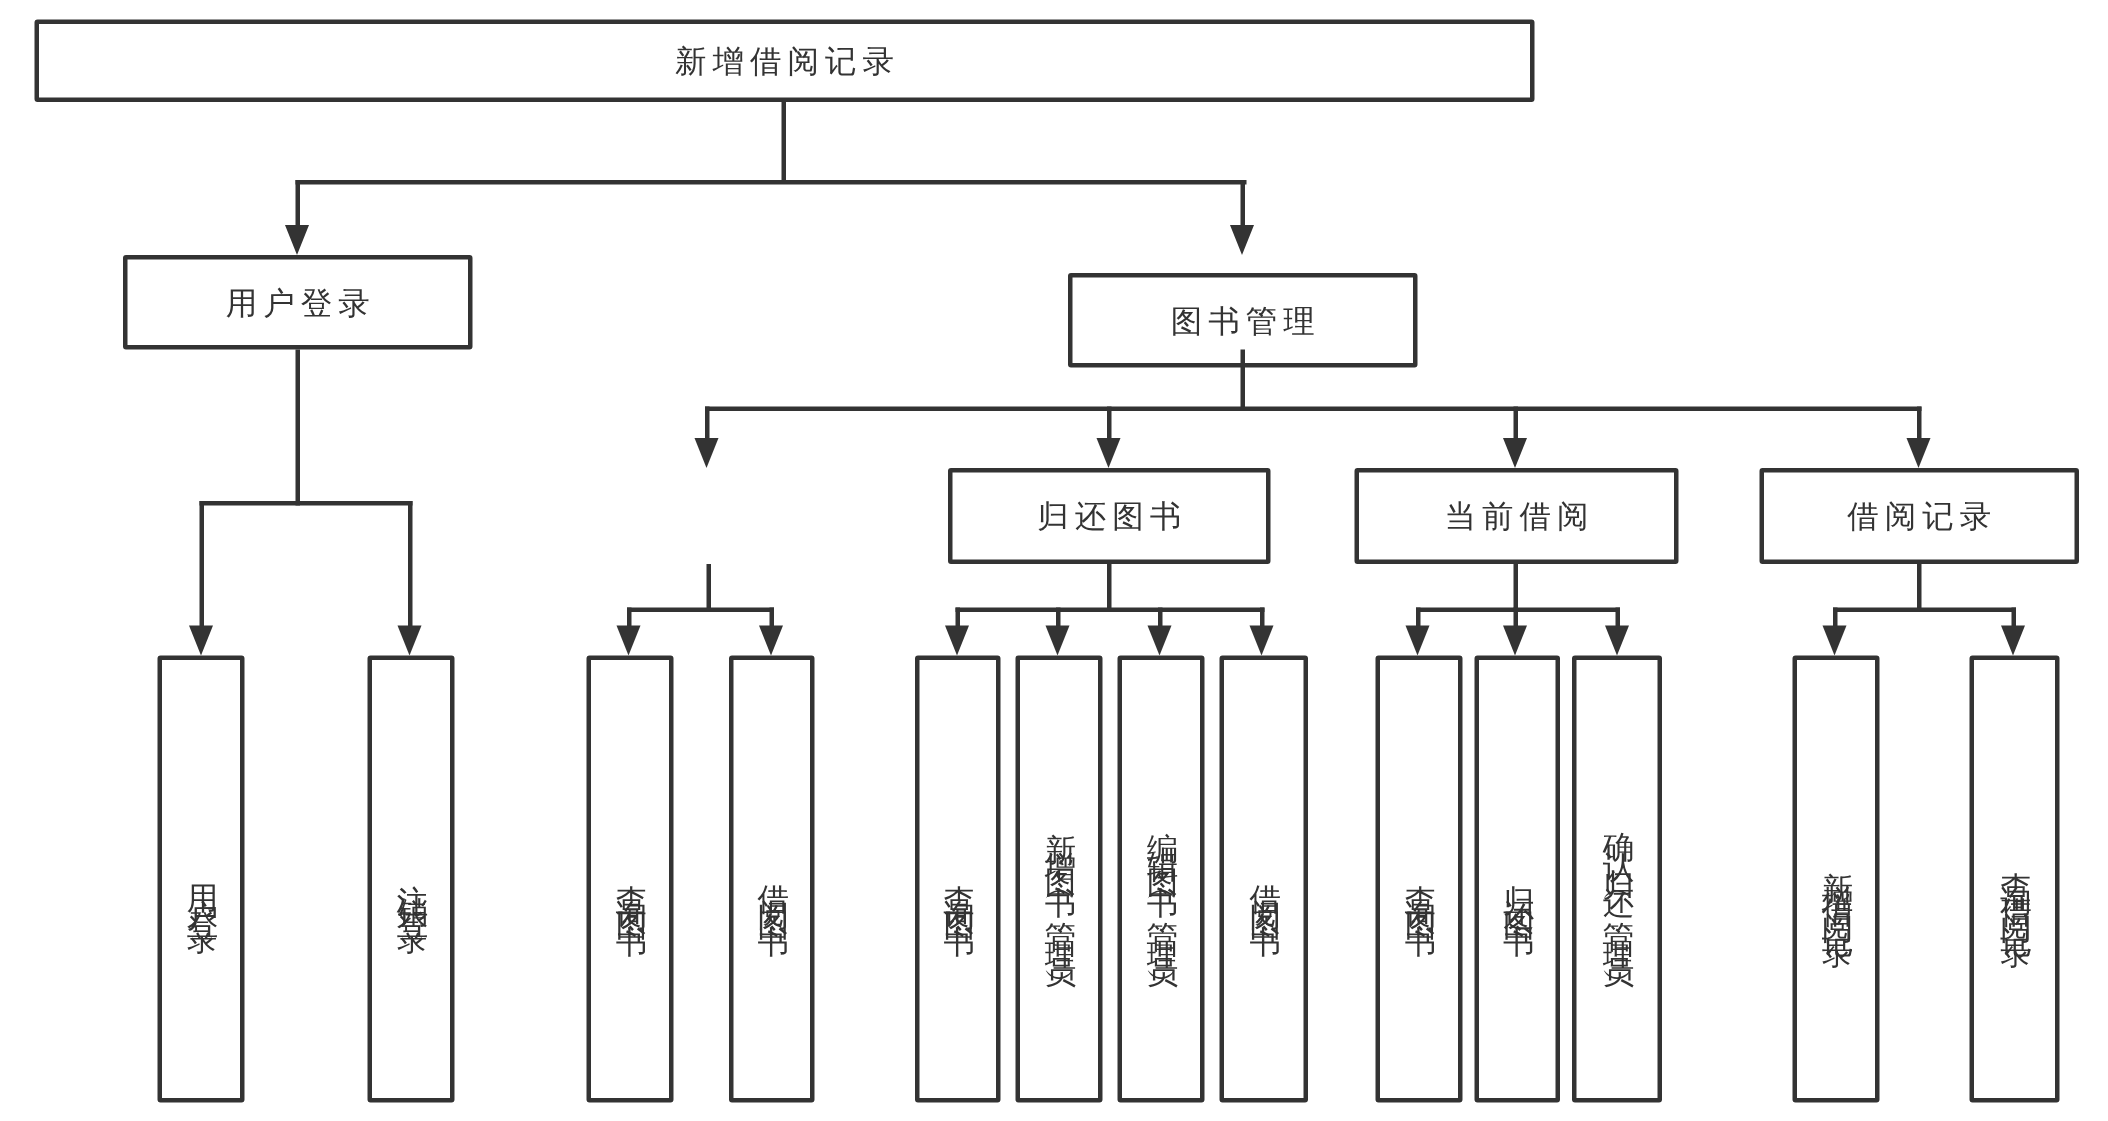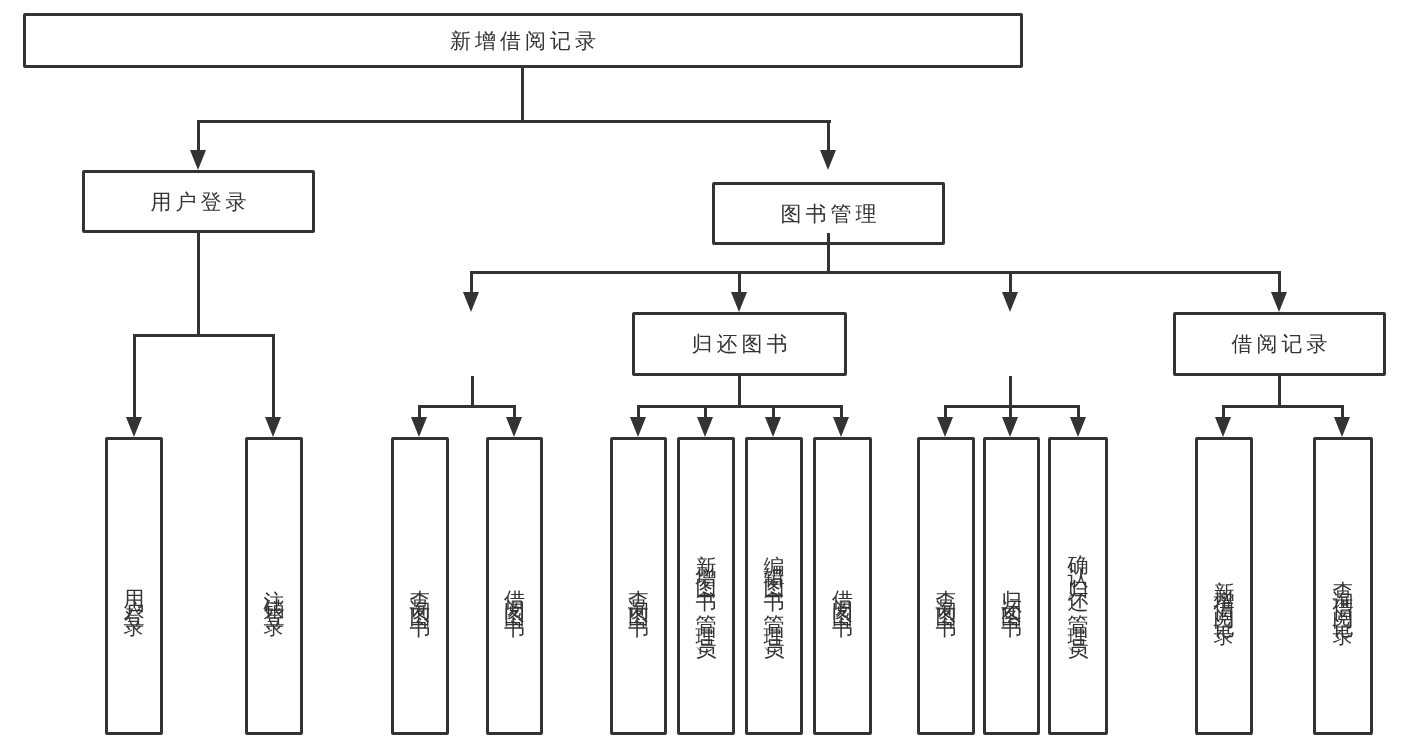--- a/index.html
+++ b/index.html
@@ -105,20 +105,23 @@
   <div class="vline" style="left:738px; top:271px; height:23px;"></div>
   <div class="arrow" style="left:731px; top:292px;"></div>
   <div class="vline" style="left:1009px; top:271px; height:23px;"></div>
   <div class="arrow" style="left:1002px; top:292px;"></div>
   <div class="vline" style="left:1278px; top:271px; height:23px;"></div>
   <div class="arrow" style="left:1271px; top:292px;"></div>
 
   <div class="node h" style="left:632px; top:312px; width:215px; height:64px;">
     <span>归还图书</span>
   </div>
+  <div class="node h" style="left:903px; top:312px; width:216px; height:64px;">
+    <span>当前借阅</span>
+  </div>
   <div class="node h" style="left:1173px; top:312px; width:213px; height:64px;">
     <span>借阅记录</span>
   </div>
 
   <div class="vline" style="left:471px; top:376px; height:31px;"></div>
   <div class="hline" style="left:418px; top:405px; width:98px;"></div>
   <div class="vline" style="left:418px; top:405px; height:14px;"></div>
   <div class="arrow" style="left:411px; top:417px;"></div>
   <div class="vline" style="left:513px; top:405px; height:14px;"></div>
   <div class="arrow" style="left:506px; top:417px;"></div>

